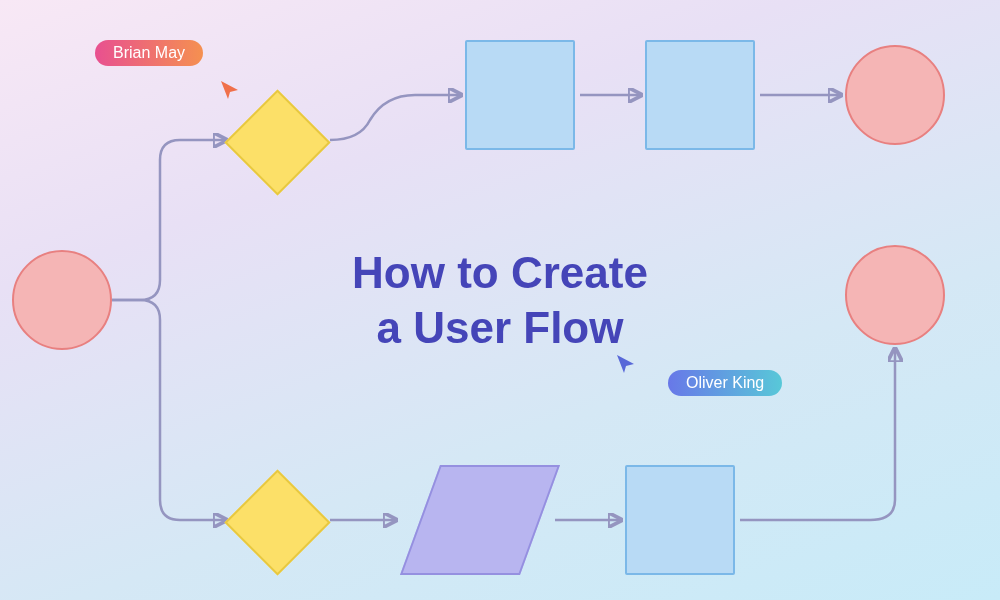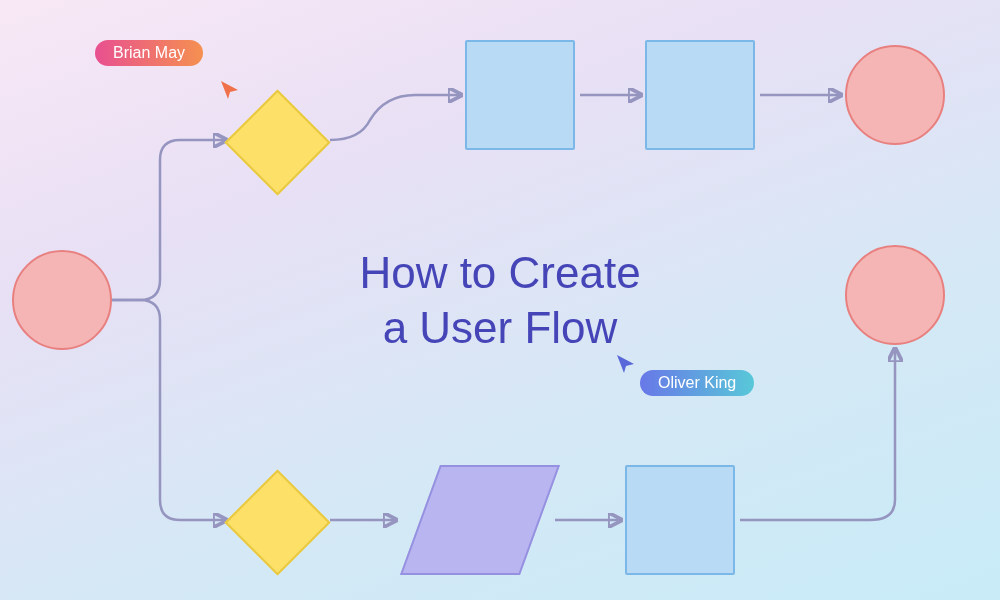--- a/index.html
+++ b/index.html
@@ -42,21 +42,21 @@
   }
   
   .title {
     position: absolute;
     left: 50%;
     top: 50%;
     transform: translate(-50%, -50%);
     text-align: center;
     color: #4545b8;
     font-size: 44px;
-    font-weight: 400;
+    font-weight: 700;
     line-height: 1.25;
     white-space: pre-line;
   }
   
   .user-pill {
     position: absolute;
     padding: 4px 18px;
     border-radius: 999px;
     color: #fff;
     font-size: 16px;
@@ -142,21 +142,21 @@
 
   <div class="user-pill brian" style="left:95px; top:40px;">
     <span>Brian May</span>
   </div>
   <div class="cursor-brian" style="left:218px; top:78px;">
     <svg width="24" height="24" viewBox="0 0 24 24">
         <path d="M3 3 L20 12 L12 14 L10 21 Z" fill="#f0704a"></path>
       </svg>
   </div>
 
-  <div class="user-pill oliver" style="left:640px; top:370px;">
+  <div class="user-pill oliver" style="left:668px; top:370px;">
     <span>Oliver King</span>
   </div>
   <div class="cursor-oliver" style="left:614px; top:352px;">
     <svg width="24" height="24" viewBox="0 0 24 24">
         <path d="M3 3 L20 12 L12 14 L10 21 Z" fill="#5868d8"></path>
       </svg>
   </div>
 
 </div>
 

